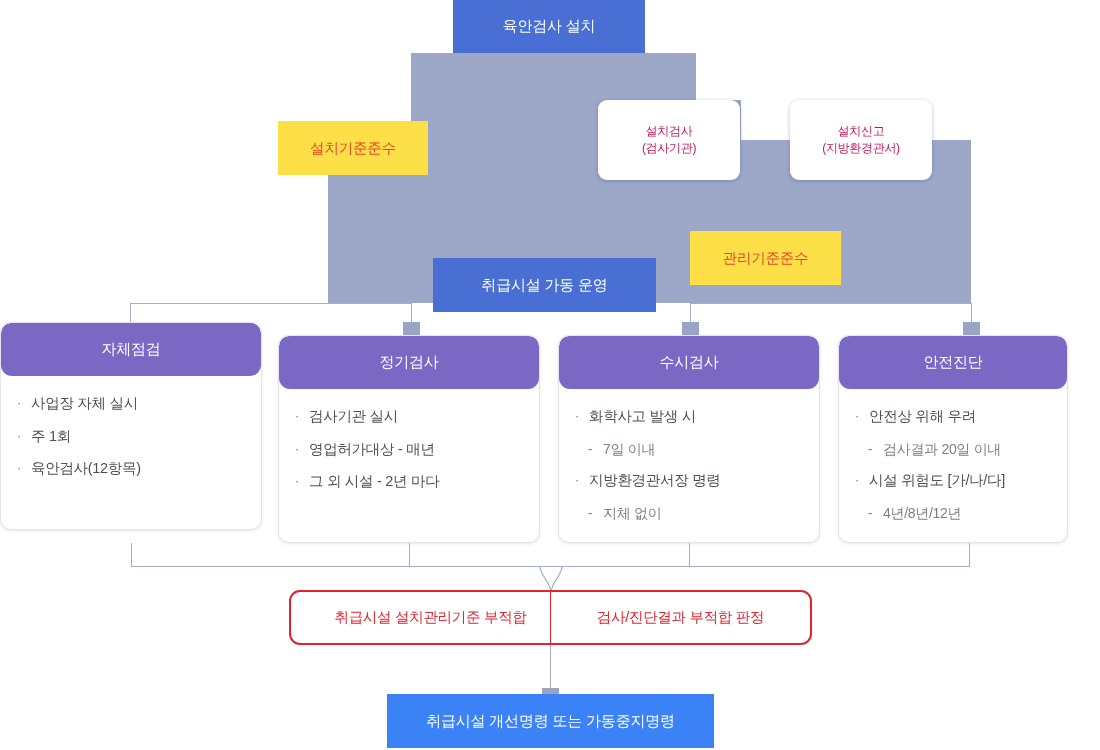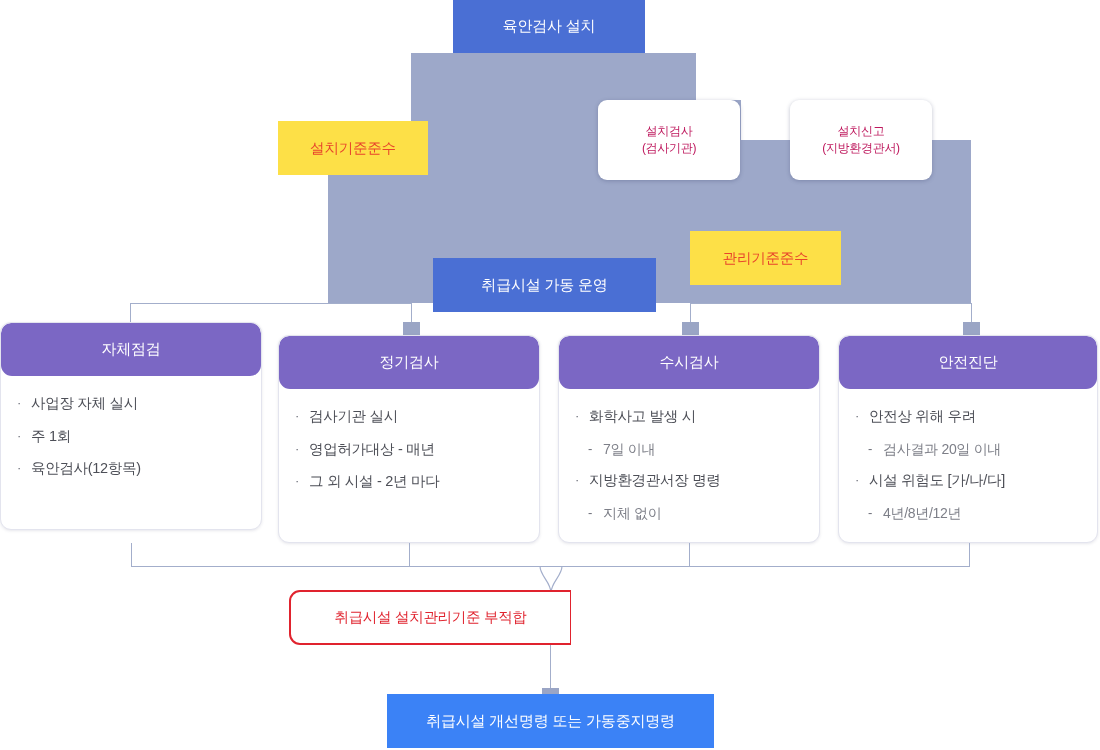--- a/index.html
+++ b/index.html
@@ -247,21 +247,21 @@
         <span class="mk">·</span>
         <span>지방환경관서장 명령</span>
       </div>
       <div class="bullet sub">
         <span class="mk">-</span>
         <span>지체 없이</span>
       </div>
     </div>
   </div>
 
-  <div class="abs col-card" style="left:838px;top:335px;width:260px;height:208px;">
+  <div class="abs col-card" style="left:838px;top:335px;width:230px;height:208px;">
     <div class="col-head">
       <span>안전진단</span>
     </div>
     <div class="col-body">
       <div class="bullet">
         <span class="mk">·</span>
         <span>안전상 위해 우려</span>
       </div>
       <div class="bullet sub">
         <span class="mk">-</span>
@@ -285,20 +285,23 @@
   <div class="abs ln-h" style="left:131px;top:566px;width:839px;"></div>
 
   <svg class="conn" width="40" height="28" style="left:531px;top:566px;">
     <path d="M9 0 C9 10, 20 16, 20 27" stroke="#a3aecb" stroke-width="1.2" fill="none"></path>
     <path d="M31 0 C31 10, 20 16, 20 27" stroke="#a3aecb" stroke-width="1.2" fill="none"></path>
   </svg>
 
   <div class="abs red-box red-left" style="left:289px;top:590px;width:282px;height:55px;">
     <span>취급시설 설치관리기준 부적합</span>
   </div>
+  <div class="abs red-box red-right" style="left:550px;top:590px;width:262px;height:55px;">
+    <span>검사/진단결과 부적합 판정</span>
+  </div>
 
   <div class="abs ln-v" style="left:550px;top:645px;height:49px;"></div>
   <div class="abs tab" style="left:542px;top:688px;width:17px;height:13px;"></div>
 
   <div class="abs magenta-box" style="left:387px;top:694px;width:327px;height:54px;">
     <span>취급시설 개선명령 또는 가동중지명령</span>
   </div>
 
 </div>
 

